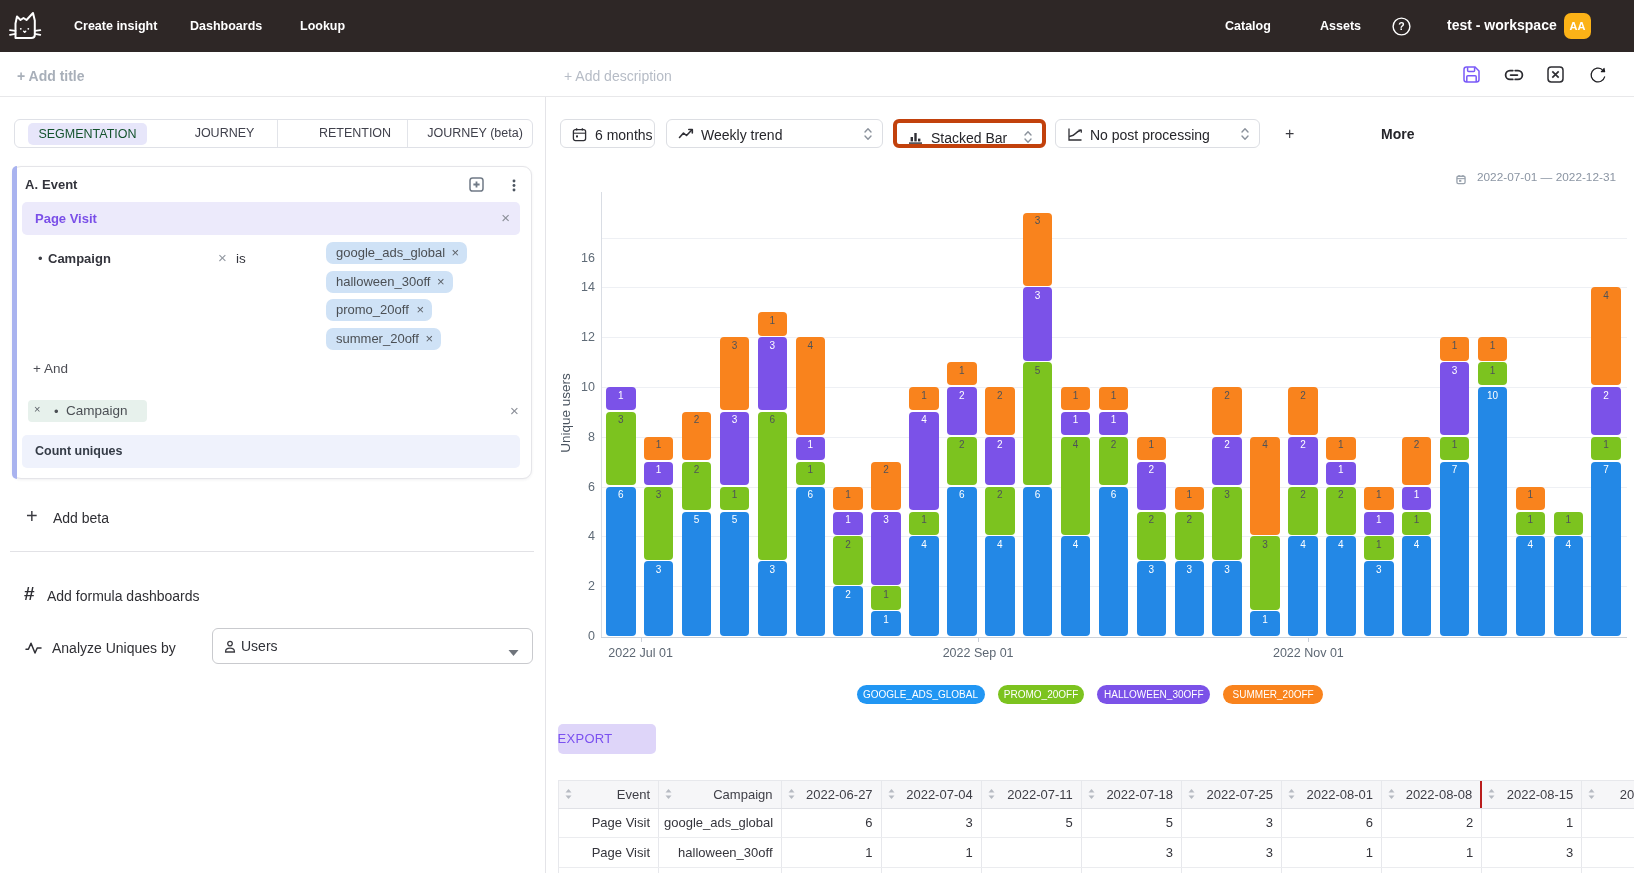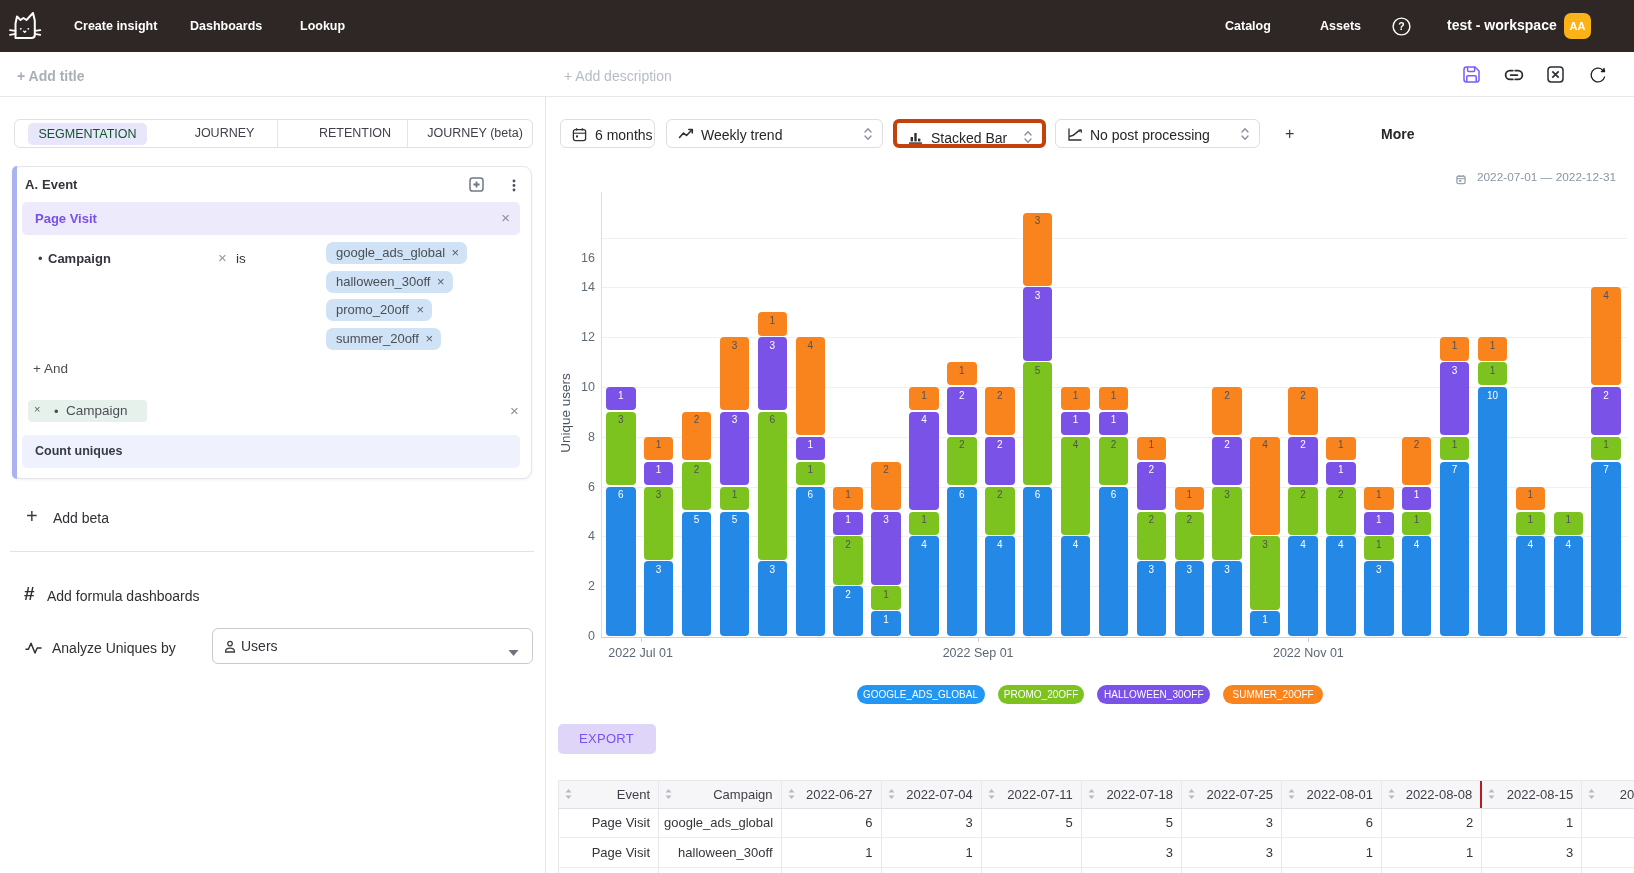--- a/index.html
+++ b/index.html
@@ -421,21 +421,21 @@
 <div style="position:absolute;left:978.1px;top:637.0px;width:1px;height:5px;background:#ccd2da;"></div>
 <div style="position:absolute;left:918.1px;top:646.0px;width:120px;text-align:center;font-size:12.5px;color:#5d6773;">2022 Sep 01</div>
 <div style="position:absolute;left:1308.4px;top:637.0px;width:1px;height:5px;background:#ccd2da;"></div>
 <div style="position:absolute;left:1248.4px;top:646.0px;width:120px;text-align:center;font-size:12.5px;color:#5d6773;">2022 Nov 01</div>
 
 <div style="position:absolute;left:856.5px;top:685px;width:128px;height:19px;border-radius:10px;background:#2196f3;color:#fff;font-size:10px;line-height:19px;text-align:center;">GOOGLE_ADS_GLOBAL</div>
 <div style="position:absolute;left:997.8px;top:685px;width:86.5px;height:19px;border-radius:10px;background:#7cc31f;color:#fff;font-size:10px;line-height:19px;text-align:center;">PROMO_20OFF</div>
 <div style="position:absolute;left:1097.3px;top:685px;width:113px;height:19px;border-radius:10px;background:#7b52e8;color:#fff;font-size:10px;line-height:19px;text-align:center;">HALLOWEEN_30OFF</div>
 <div style="position:absolute;left:1223.4px;top:685px;width:99.5px;height:19px;border-radius:10px;background:#f9831d;color:#fff;font-size:10px;line-height:19px;text-align:center;">SUMMER_20OFF</div>
 
-<div class="abs" style="left:557.5px;top:724px;width:98px;height:30px;background:#ded5f9;border-radius:5px;text-align:center;line-height:30px;font-size:13px;color:#7b51f0;letter-spacing:0.3px;">EXPORT</div>
+<div class="abs" style="left:557.5px;top:724px;width:98px;height:30px;background:#ded5f9;border-radius:5px;text-align:left;line-height:30px;font-size:13px;color:#7b51f0;letter-spacing:0.3px;">EXPORT</div>
 
 <div style="position:absolute;left:558px;top:780px;width:1076px;height:93px;overflow:hidden;font-size:13px;color:#3e3e46;">
   <div style="display:flex;width:1700px;height:28.5px;background:#f6f6f8;border-top:1px solid #e7e8ec;border-bottom:1px solid #e0e1e6;border-left:1px solid #e7e8ec;box-sizing:border-box;">
       <div style="width:100px;box-sizing:border-box;border-right:1px solid #e7e8ec;padding:0 8px 0 5px;display:flex;align-items:center;justify-content:space-between;flex:none;">
         <svg width="9" height="12" viewBox="0 0 9 12" style="vertical-align:-2px">
           <path d="M4.5 1 L7.5 4.5 L1.5 4.5 Z" fill="#b6bac2"></path>
           <path d="M4.5 11 L1.5 7.5 L7.5 7.5 Z" fill="#b6bac2"></path>
         </svg>
         <span>Event</span>
       </div>

